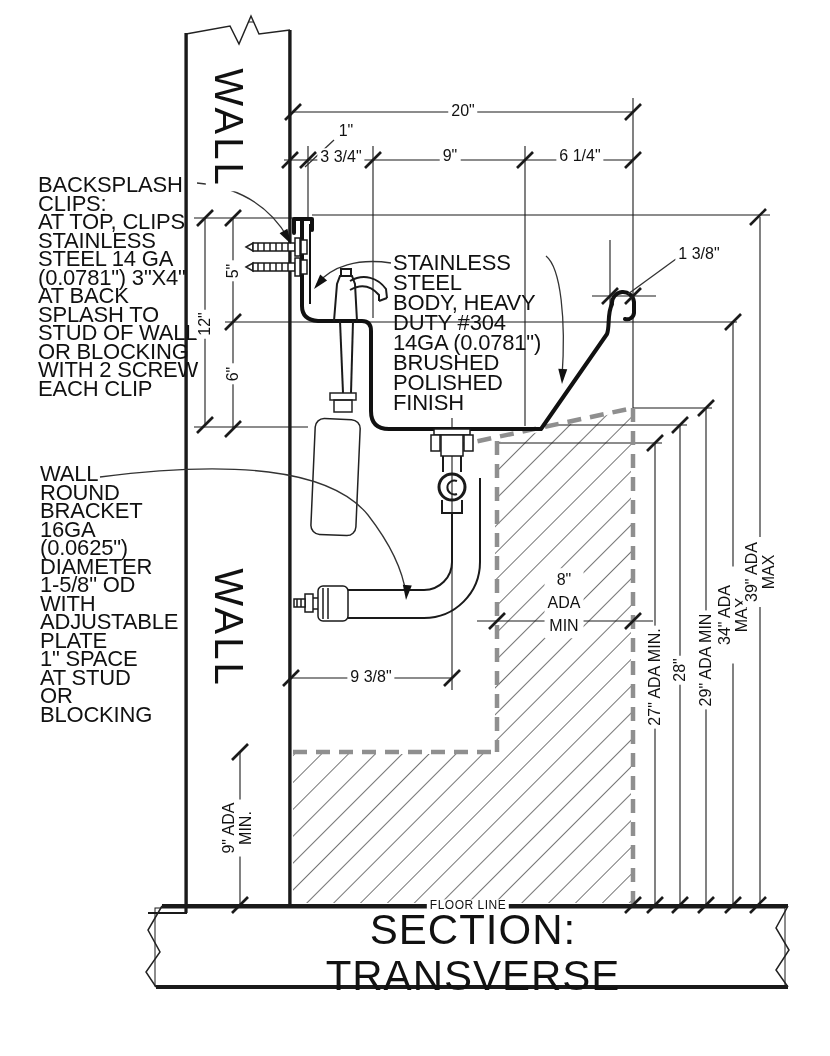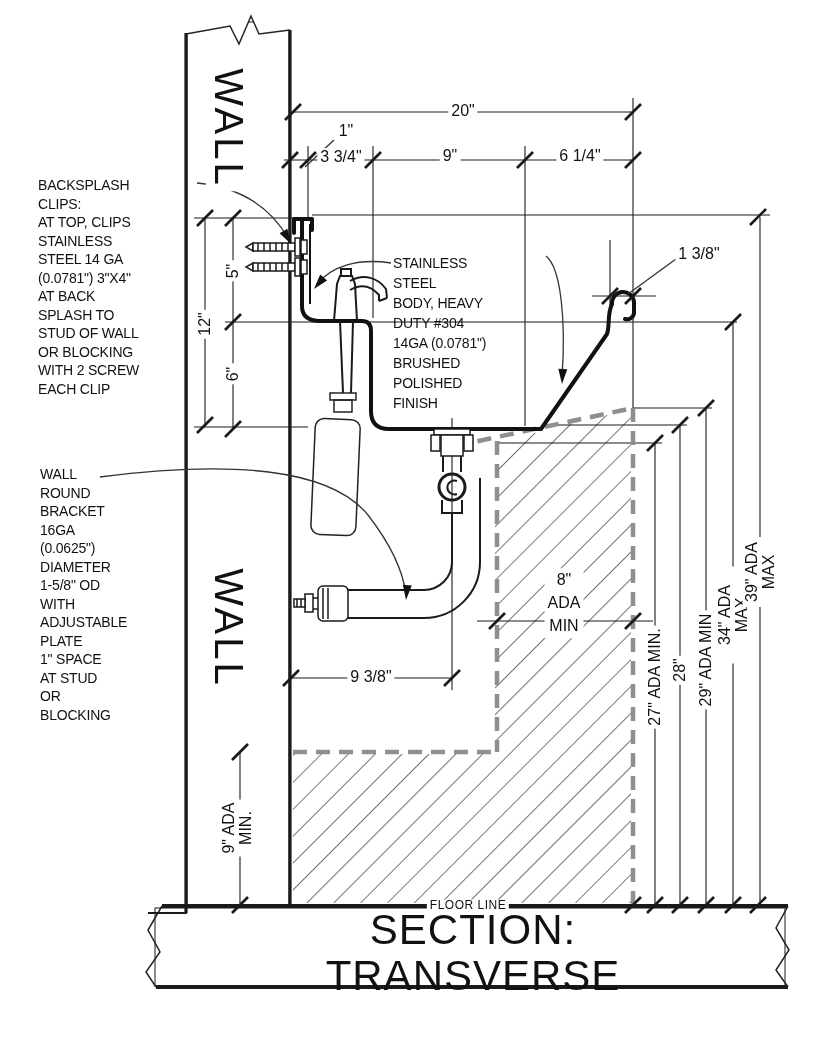--- a/index.html
+++ b/index.html
@@ -10,21 +10,21 @@
   .thin{stroke:#3a3a3a;stroke-width:1.1;}
   .tick{stroke:#1a1a1a;stroke-width:2.6;}
   .prof{stroke:#111;stroke-width:4;stroke-linejoin:round;stroke-linecap:round;}
   .med{stroke:#111;stroke-width:2;}
   .fine{stroke:#222;stroke-width:1.5;}
   .wfill{fill:#fff;}
   .dash{stroke:#8f8f8f;stroke-width:4.5;stroke-dasharray:14 9;}
   .lead{stroke:#333;stroke-width:1.3;fill:none;}
   .arr{fill:#111;stroke:none;}
   .t{position:absolute;white-space:pre-line;line-height:1.09;}
-  .note{font-size:14px;line-height:18.5px;letter-spacing:-0.2px;}
+  .note{font-size:22px;line-height:18.5px;letter-spacing:-0.2px;}
   .dim{font-size:16px;}
   .c{transform:translate(-50%,-50%);text-align:center;}
   .rot{transform:translate(-50%,-50%) rotate(-90deg);text-align:center;}
   .rot90{transform:translate(-50%,-50%) rotate(90deg);}
   .wb{background:#fff;padding:0 3px;}
   .wall-txt{font-size:40px;letter-spacing:3px;background:#fff;padding:0 4px;}
   .title{font-size:42px;letter-spacing:1px;}
   .floor{font-size:12px;letter-spacing:0.5px;}
 </style>
 </head>

